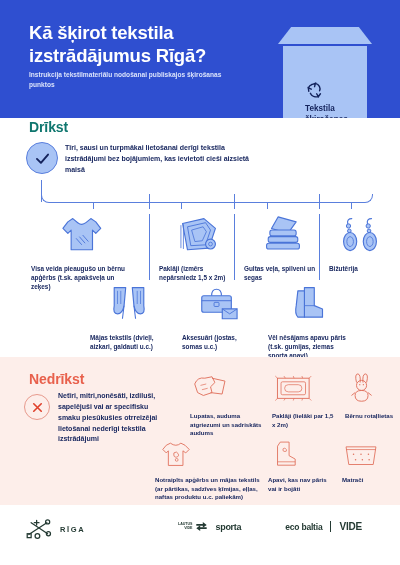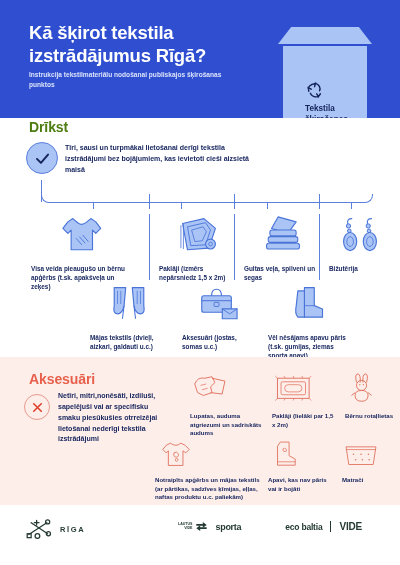--- a/index.html
+++ b/index.html
@@ -46,21 +46,21 @@
   .bin-icon { position:absolute; left:22px; top:34px; width:20px; height:20px; }
   .bin-text {
     position:absolute; left:22px; top:58px; width:66px;
     color:#14235c; font-size:8.2px; font-weight:700; line-height:1.32;
   }
 
   
   .ok-section { position:absolute; left:0; top:118px; width:400px; height:239px; background:#fff; }
   .sec-title-ok {
     position:absolute; left:29px; top:1px;
-    font-size:14px; font-weight:700; color:#4d7c0f; letter-spacing:-0.1px;
+    font-size:14px; font-weight:700; color:#0f766e; letter-spacing:-0.1px;
   }
   .ok-badge {
     position:absolute; left:26px; top:24px; width:32px; height:32px; border-radius:50%;
     background:#a9c4f5; border:1.5px solid #5a7fdd;
     display:flex; align-items:center; justify-content:center;
   }
   .ok-note {
     position:absolute; left:65px; top:25px; width:185px;
     font-size:7px; font-weight:600; line-height:1.55; color:#14235c;
   }
@@ -277,21 +277,21 @@
             <path d="M14 12 L22 12 L22 44 L14 44 Q10 40 12 30 Z" fill="#a9c4f5" stroke="#4a74d8" stroke-width="1.4" stroke-linejoin="round"></path>
             <path d="M22 30 L34 30" stroke="#4a74d8" stroke-width="1" fill="none"></path>
           </svg>
         </div>
         <div class="cap">Vēl nēsājams apavu pāris (t.sk. gumijas, ziemas sporta apavi)</div>
       </div>
     </div>
   </div>
 
   <div class="no-section">
-    <div class="sec-title-no">Aksesuāri</div>
+    <div class="sec-title-no">Nedrīkst</div>
 
     <div class="no-badge">
       <svg viewBox="0 0 24 24" width="15" height="15" fill="none" stroke="#e0412c" stroke-width="2.6" stroke-linecap="round">
         <path d="M6 6 L18 18 M18 6 L6 18"></path>
       </svg>
     </div>
     <div class="no-note">Netīri, mitri,nonēsāti, izdiluši, sapelējuši vai ar specifisku smaku piesūkušies otrreizējai lietošanai nederīgi tekstila izstrādājumi</div>
 
     <div class="grid-row" style="top:12px; height:62px;">
       <div class="ncell" style="left:190px; top:0; width:76px;">

